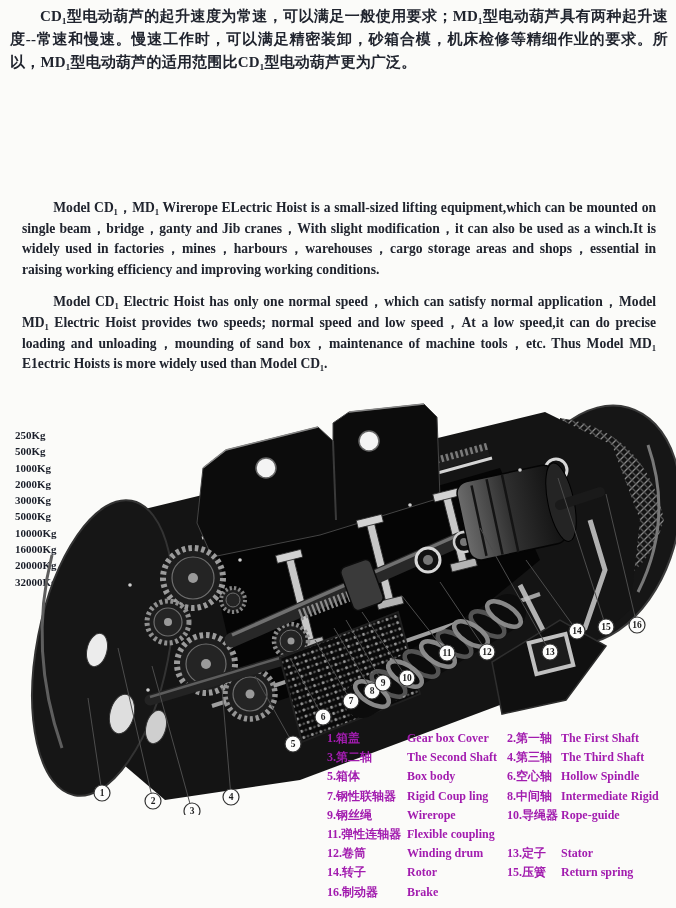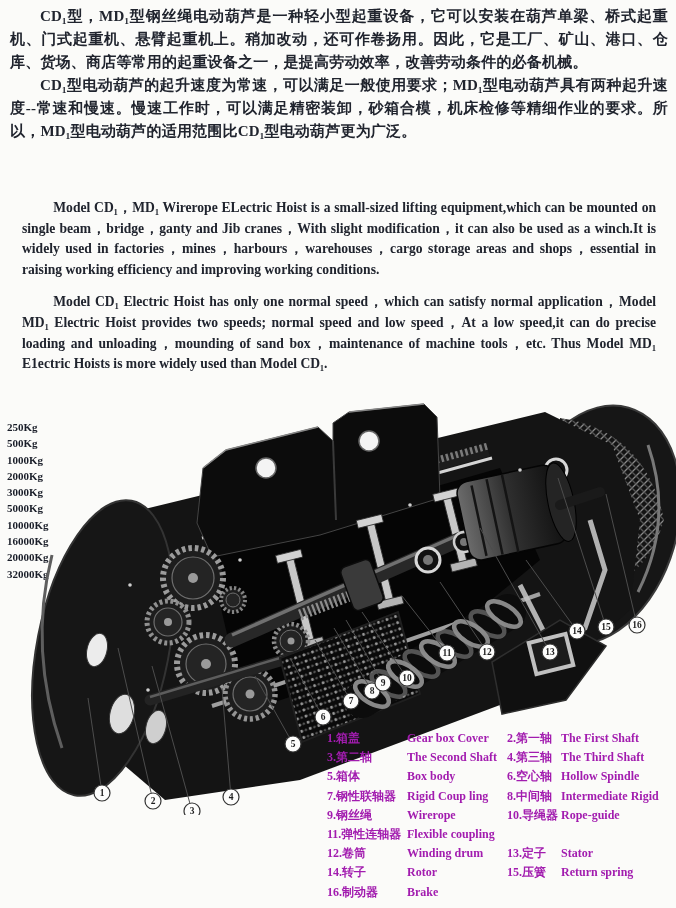--- a/index.html
+++ b/index.html
@@ -18,21 +18,21 @@
   .zh-text p{margin:0;text-indent:2em;}
   
   .en-text{
     position:absolute;top:186px;left:10px;right:8px;
     font-size:13.6px;line-height:20.6px;font-weight:bold;
     text-align:justify;
   }
   .en-text p{margin:12px;text-indent:2.3em;}
   
   .capacity-list{
-    position:absolute;top:419px;left:7px;margin:0;padding:0;list-style:none;
+    position:absolute;top:419px;left:7px;margin:8px;padding:0;list-style:none;
     font-size:11px;font-weight:bold;color:#1b1f2a;
   }
   .capacity-list li{
     display:block;width:42px;height:16.3px;line-height:16.3px;
     text-align:justify;text-align-last:justify;-moz-text-align-last:justify;
     white-space:nowrap;
   }
   
   .illustration{position:absolute;top:395px;left:0;}
   #callouts line{stroke:#4d4d4d;stroke-width:1;}
@@ -48,21 +48,20 @@
     font-size:12px;font-weight:bold;line-height:19.2px;color:#a21caf;
   }
   .legend span{white-space:nowrap;}
 </style>
 </head>
 <body>
 
 <div class="page">
 
   <div class="zh-text">
-    <p>CD₁型，MD₁型钢丝绳电动葫芦是一种轻小型起重设备，它可以安装在葫芦单梁、桥式起重机、门式起重机、悬臂起重机上。稍加改动，还可作卷扬用。因此，它是工厂、矿山、港口、仓库、货场、商店等常用的起重设备之一，是提高劳动效率，改善劳动条件的必备机械。</p>
     <p>CD₁型电动葫芦的起升速度为常速，可以满足一般使用要求；MD₁型电动葫芦具有两种起升速度--常速和慢速。慢速工作时，可以满足精密装卸，砂箱合模，机床检修等精细作业的要求。所以，MD₁型电动葫芦的适用范围比CD₁型电动葫芦更为广泛。</p>
   </div>
 
   <div class="en-text">
     <p>Model CD₁，MD₁ Wirerope ELectric Hoist is a small-sized lifting equipment,which can be mounted on single beam，bridge，ganty and Jib cranes，With slight modification，it can also be used as a winch.It is widely used in factories，mines，harbours，warehouses，cargo storage areas and shops，essential in raising working efficiency and improving working conditions.</p>
     <p>Model CD₁ Electric Hoist has only one normal speed，which can satisfy normal application，Model MD₁ Electric Hoist provides two speeds; normal speed and low speed，At a low speed,it can do precise loading and unloading，mounding of sand box，maintenance of machine tools，etc. Thus Model MD₁ E1ectric Hoists is more widely used than Model CD₁.</p>
   </div>
 
   <ul class="capacity-list" id="capacity-list">
       <li>250Kg</li>

